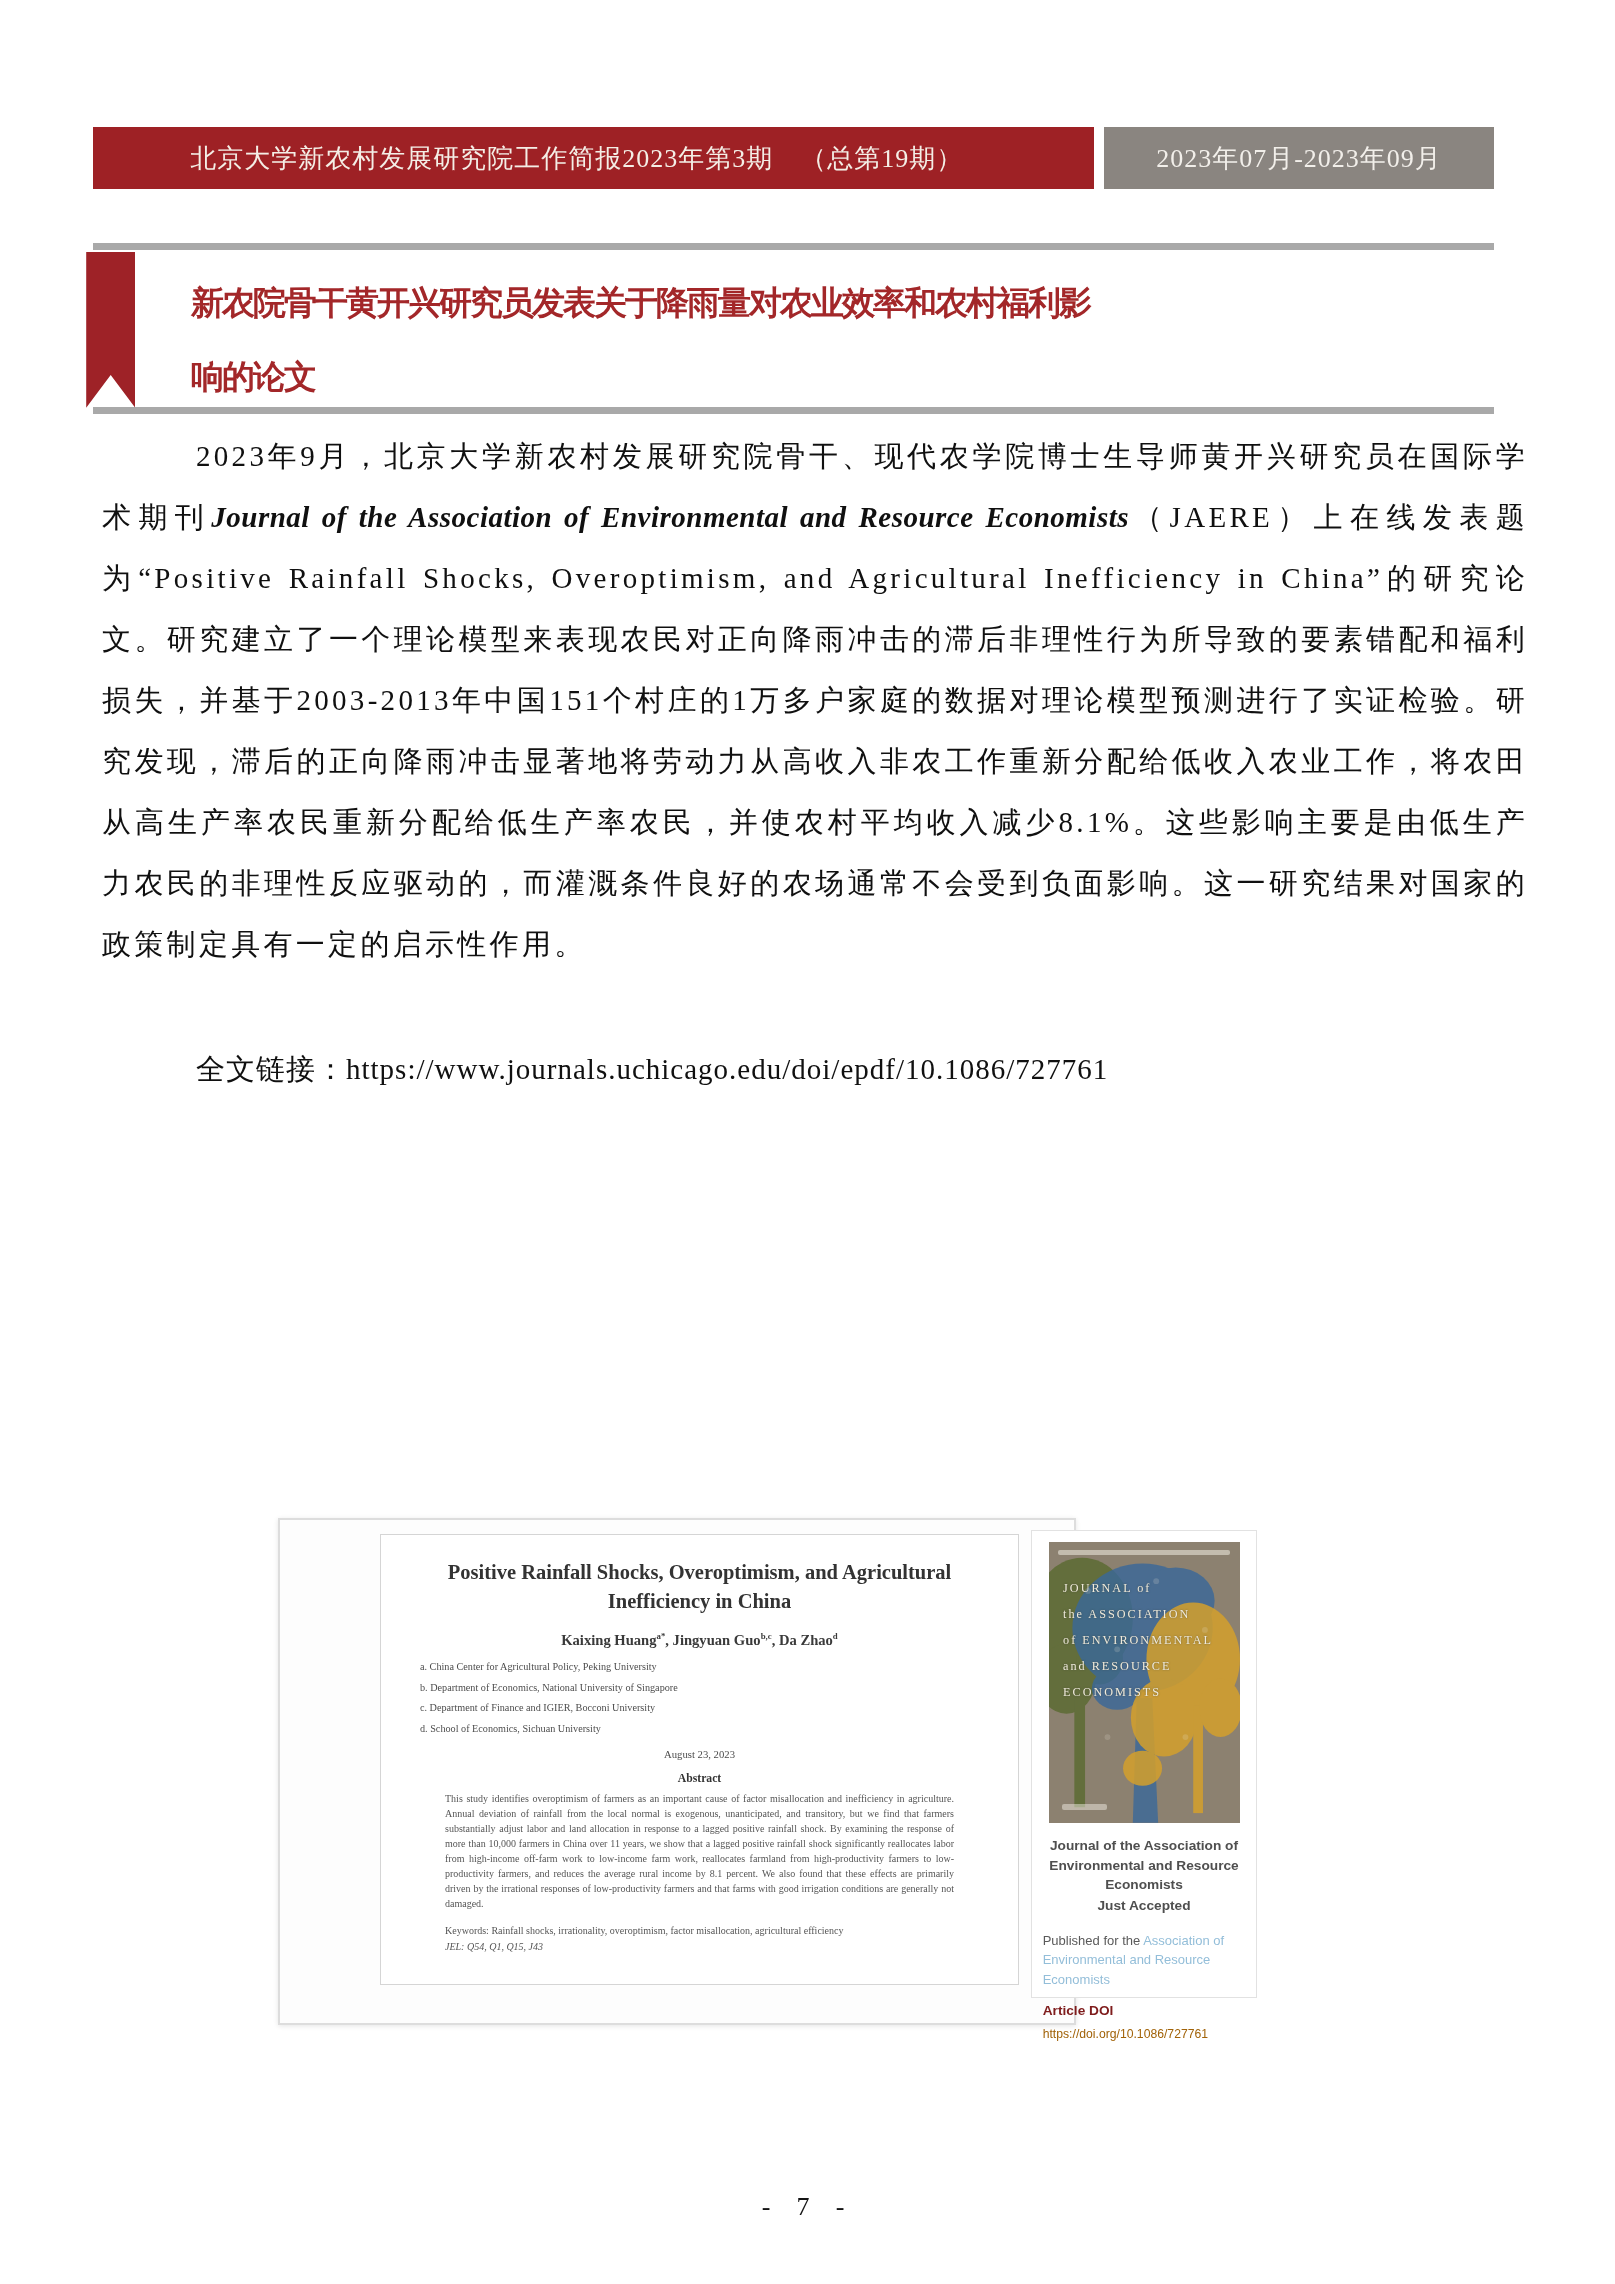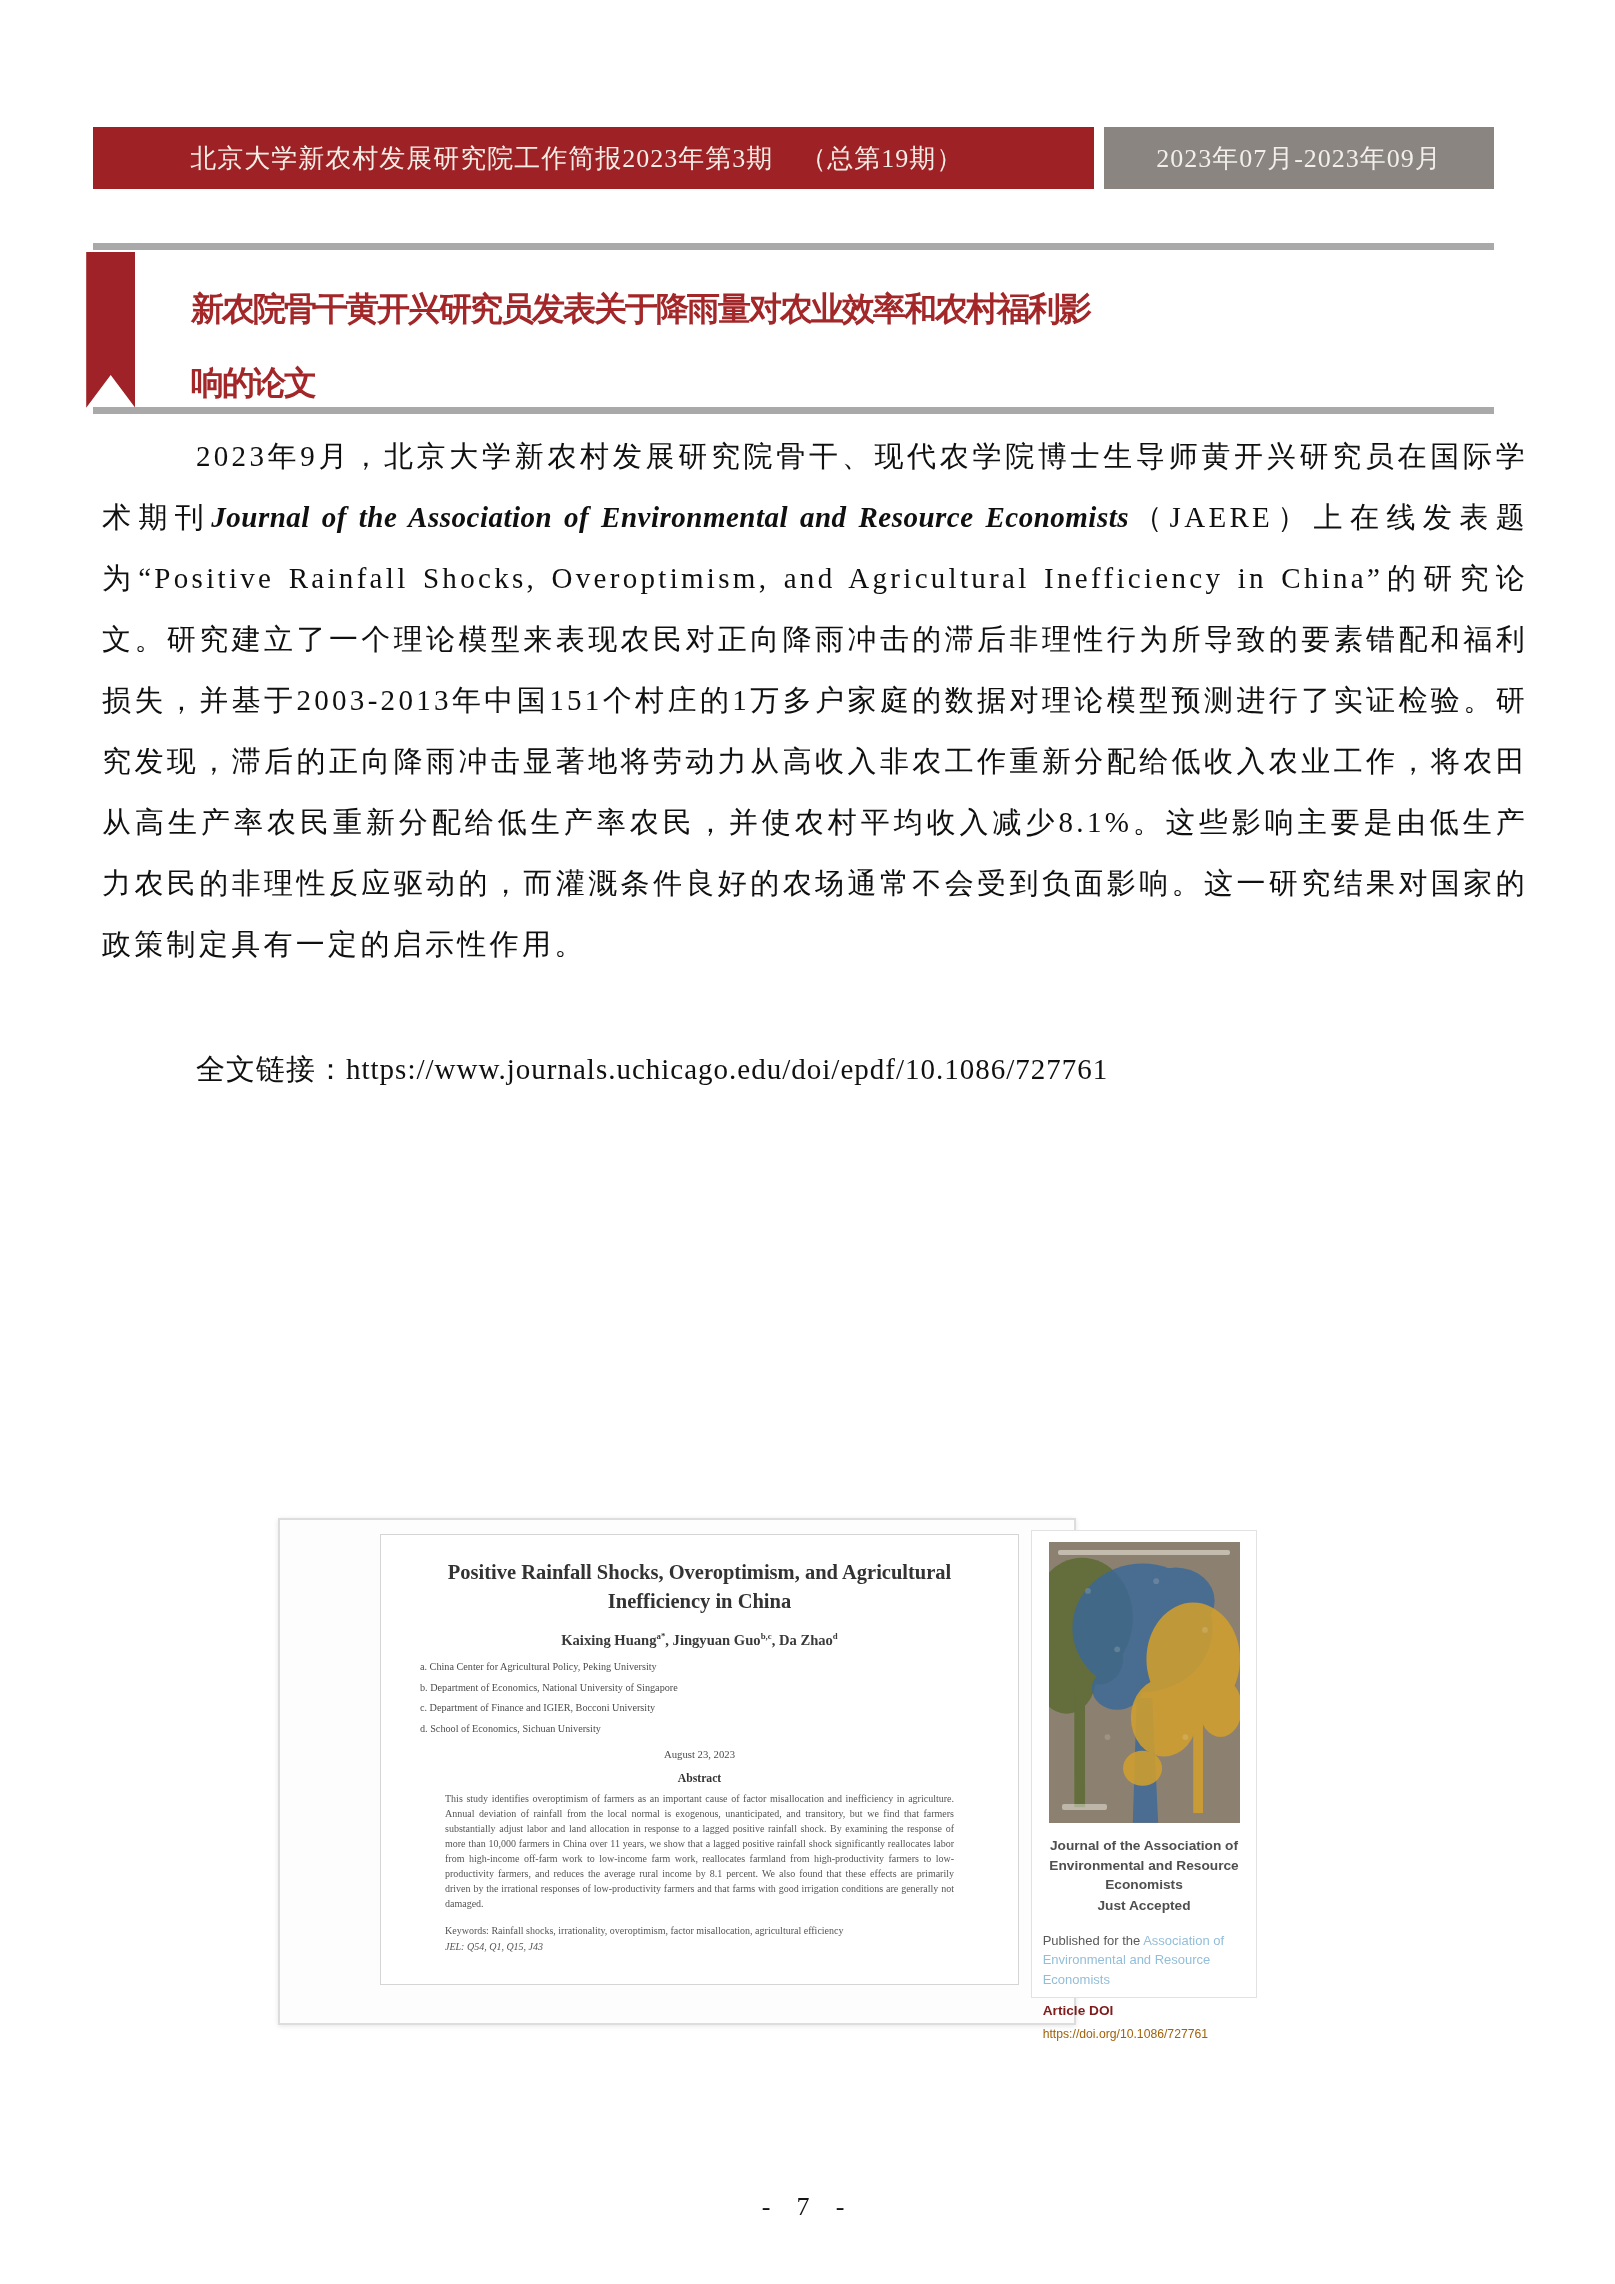--- a/index.html
+++ b/index.html
@@ -36,21 +36,21 @@
     position:absolute; left:0; width:100%; height:6.8px; background:#A9A9A9;
   }
   .title-rule-top { top:0; }
   .title-rule-bottom { bottom:0; }
   .bookmark {
     position:absolute; left:-6.8px; top:8.8px; width:49px; height:156px;
     background:#9E2227; z-index:2;
     clip-path:polygon(0 0, 100% 0, 100% 100%, 50% 79%, 0 100%);
   }
   .article-title {
-    margin-left:98px; padding-top:29px;
+    margin-left:98px; padding-top:23px;
     font-family:"Liberation Sans","DejaVu Sans",sans-serif;
     font-weight:bold; font-size:33px; letter-spacing:-2px;
     color:#A32729; line-height:74px;
   }
 
   
   .content {
     position:absolute; left:102px; top:426px; width:1426px;
   }
   .para {
@@ -219,20 +219,27 @@
         <g fill="#EDE8DA" opacity="0.18">
           <circle cx="40" cy="50" r="3"></circle>
             <circle cx="110" cy="40" r="3"></circle>
           <circle cx="160" cy="90" r="3"></circle>
             <circle cx="70" cy="110" r="3"></circle>
           <circle cx="140" cy="200" r="3"></circle>
             <circle cx="60" cy="200" r="3"></circle>
         </g>
       </svg>
       <div class="cover-topline"></div>
+      <div class="cover-title">
+        <div>JOURNAL of</div>
+        <div>the ASSOCIATION</div>
+        <div>of ENVIRONMENTAL</div>
+        <div>and RESOURCE</div>
+        <div>ECONOMISTS</div>
+      </div>
       <div class="cover-bottomline"></div>
     </div>
     <div class="journal-caption">Journal of the Association of Environmental and Resource Economists</div>
     <div class="journal-status">Just Accepted</div>
     <div class="published-for"><span>Published for the </span><span class="assoc-link">Association of Environmental and Resource Economists</span></div>
     <div class="doi-label">Article DOI</div>
     <div class="doi-url">https://doi.org/10.1086/727761</div>
   </div>
 
 </div>

